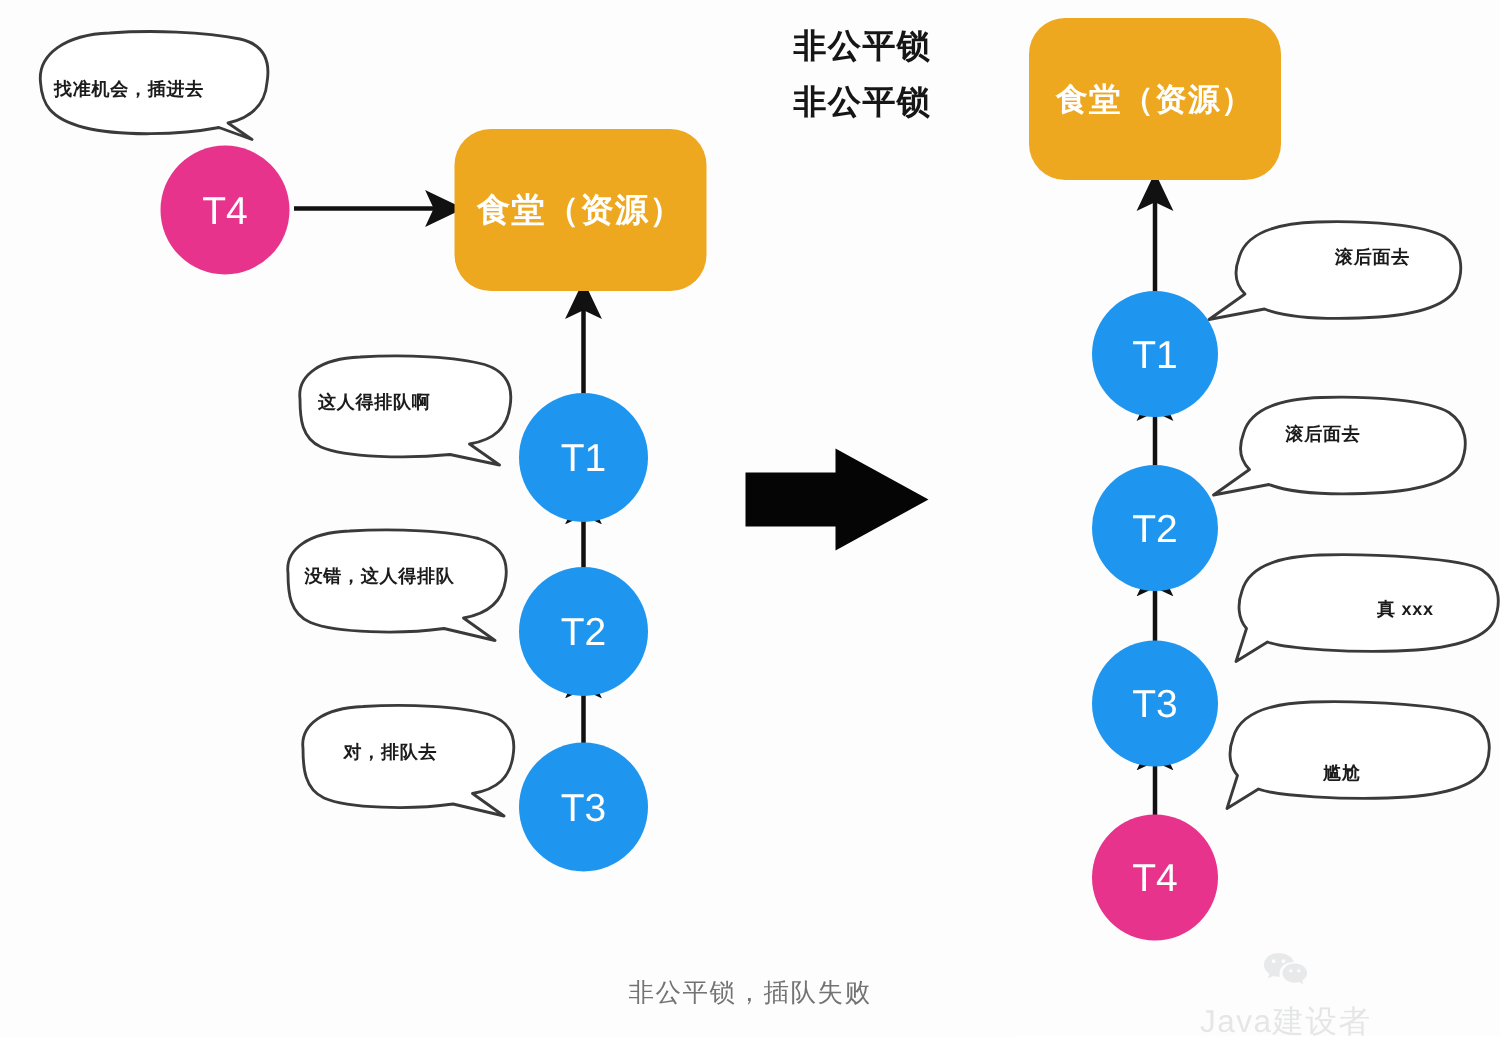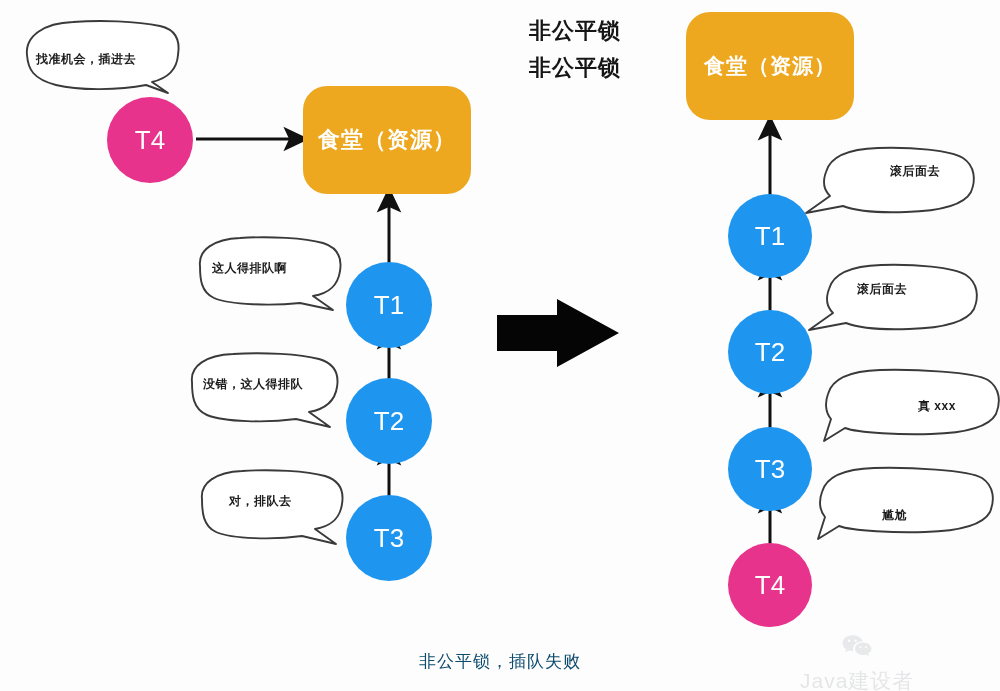--- a/index.html
+++ b/index.html
@@ -79,21 +79,21 @@
     letter-spacing: 1px;
   }
   #center-title div { display: block; }
   
   #bottom-caption {
     position: absolute;
     left: 0;
     top: 650px;
     width: 1000px;
     text-align: center;
-    color: #0c4a6e;
+    color: #737373;
     font-size: 17px;
     letter-spacing: 1px;
   }
   
   #watermark {
     position: absolute;
     left: 800px;
     top: 634px;
     display: flex;
     align-items: center;

